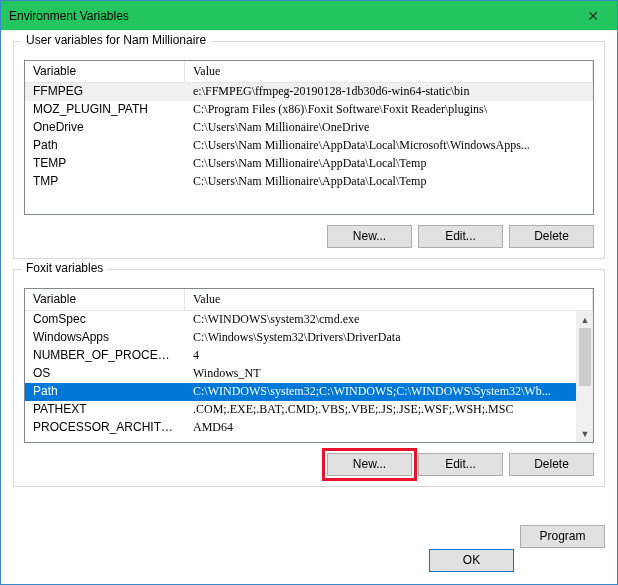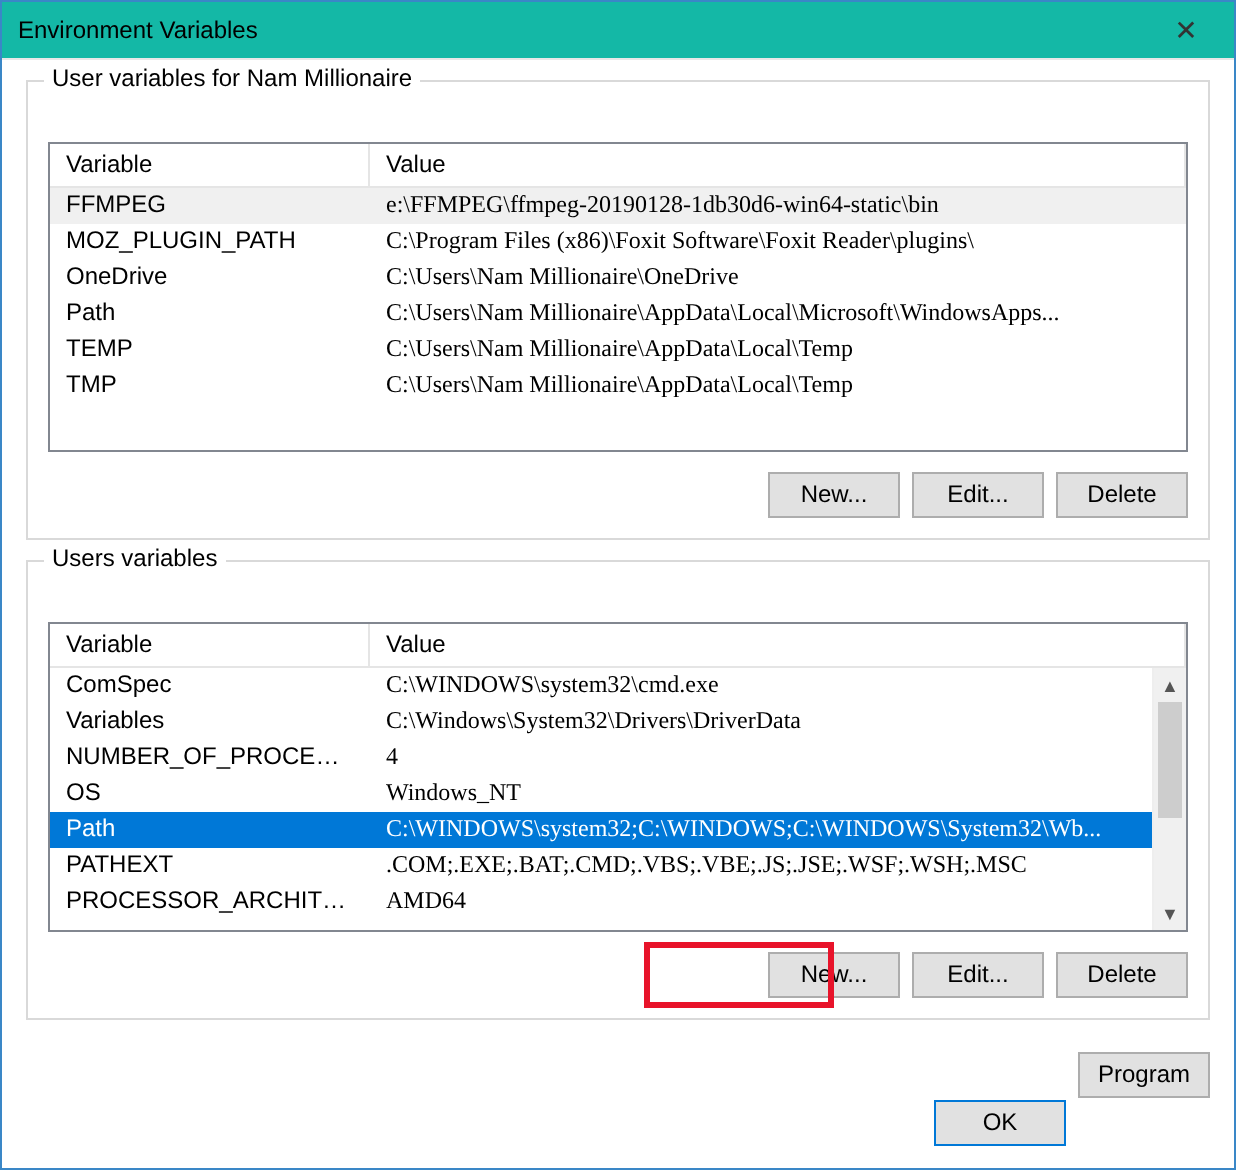--- a/index.html
+++ b/index.html
@@ -14,35 +14,35 @@
     width: 618px; height: 585px;
     border: 1px solid #3a87c7;
     display: flex; flex-direction: column;
     background: #fff;
   }
   .titlebar {
     height: 30px;
     display: flex; align-items: center;
     padding: 0 2px 0 8px;
     border-bottom: 1px solid #e8e8e8;
-    background: #14b8a6;
+    background: #22c55e;
   }
   .titlebar .title { flex: 1; font-size: 12px; }
   .closebtn {
     width: 44px; height: 28px;
     display: flex; align-items: center; justify-content: center;
     font-size: 14px; color: #333;
   }
   .client {
     flex: 1; padding: 10px 12px 12px 12px;
     display: flex; flex-direction: column; gap: 10px;
   }
   .groupbox {
     border: 1px solid #d9d9d9;
-    padding: 30px 10px 10px 10px;
+    padding: 18px 10px 10px 10px;
     position: relative;
   }
   .grouplabel {
     position: absolute; top: -9px; left: 8px;
     background: #fff; padding: 0 4px;
     font-size: 12px;
   }
   .listview {
     border: 1px solid #828790;
     background: #fff;
@@ -54,21 +54,21 @@
   .lvhead {
     display: flex; height: 22px;
     background: #fff;
     border-bottom: 1px solid #e5e5e5;
   }
   .lvcol {
     padding: 3px 8px;
     border-right: 1px solid #e5e5e5;
   }
   .lvcol.var { width: 160px; flex: 0 0 160px; }
-  .lvcol.val { flex: 1; }
+  .lvcol.val { flex: 1; font-family: Liberation Serif, serif; }
   .lvbody {
     flex: 1; overflow: hidden;
   }
   .lvrow {
     display: flex; height: 18px; line-height: 17px;
     white-space: nowrap;
   }
   .lvrow.focusrow { background: #f0f0f0; }
   .lvrow.selected { background: #0078d7; color: #fff; }
   .cell { padding: 0 8px; overflow: hidden; text-overflow: ellipsis; }
@@ -84,21 +84,21 @@
     height: 17px; display:flex; align-items:center; justify-content:center;
     color:#555; font-size:9px;
   }
   .sbtrack { flex:1; position:relative; }
   .sbthumb { position:absolute; left:2px; right:2px; top:0; height:60%; background:#cdcdcd; }
   .btnrow {
     display: flex; justify-content: flex-end; gap: 6px;
     margin-top: 10px;
   }
   .btn {
-    width: 66px; height: 23px;
+    width: 85px; height: 23px;
     background: #e1e1e1;
     border: 1px solid #adadad;
     font: inherit;
     padding: 0;
     text-align: center;
     line-height: 21px;
     cursor: default;
   }
   .btn.primary { border-color:#0078d7;margin-top:24px; }
   .highlight-box {
@@ -164,34 +164,34 @@
       </div>
 
       <div class="btnrow">
         <button class="btn">New...</button>
         <button class="btn">Edit...</button>
         <button class="btn">Delete</button>
       </div>
     </div>
 
     <div class="groupbox">
-      <div class="grouplabel">Users variables</div>
+      <div class="grouplabel">Foxit variables</div>
 
       <div class="listview sys-listview">
         <div class="lvhead">
           <div class="lvcol var">Variable</div>
           <div class="lvcol val">Value</div>
         </div>
         <div class="lvbody" id="system-rows">
             <div class="lvrow">
               <div class="cell var">ComSpec</div>
               <div class="cell val">C:\WINDOWS\system32\cmd.exe</div>
             </div>
             <div class="lvrow">
-              <div class="cell var">Variables</div>
+              <div class="cell var">WindowsApps</div>
               <div class="cell val">C:\Windows\System32\Drivers\DriverData</div>
             </div>
             <div class="lvrow">
               <div class="cell var">NUMBER_OF_PROCESSORS</div>
               <div class="cell val">4</div>
             </div>
             <div class="lvrow">
               <div class="cell var">OS</div>
               <div class="cell val">Windows_NT</div>
             </div>

